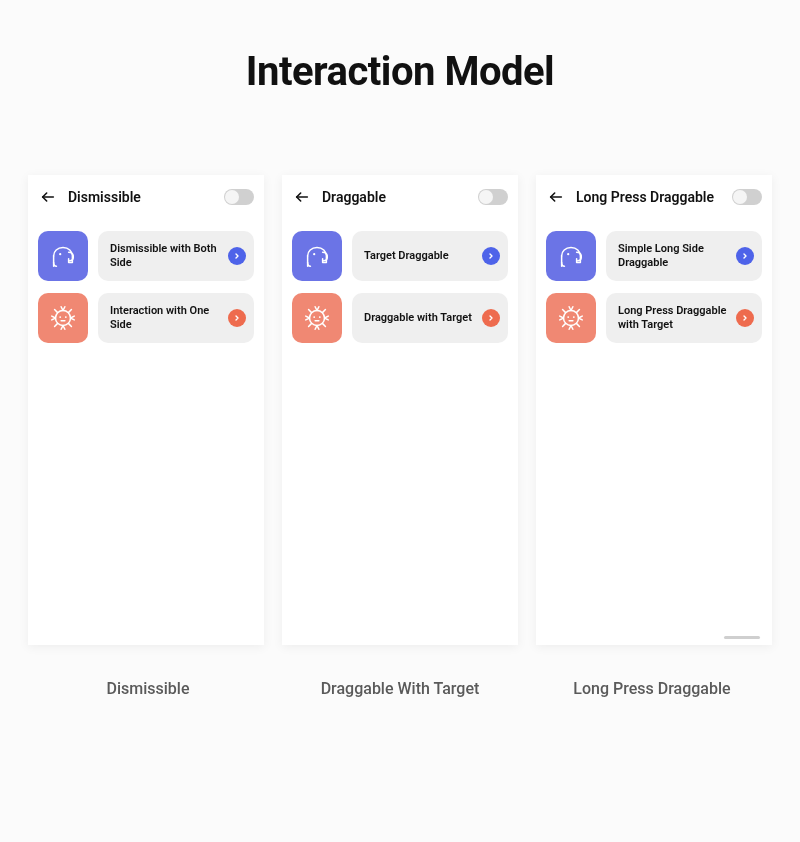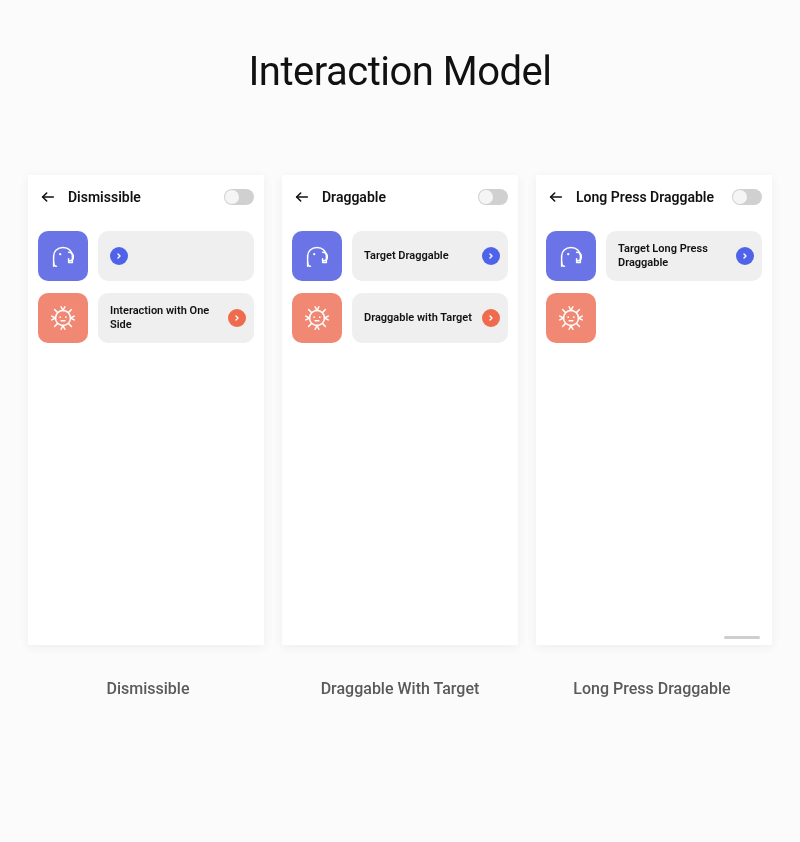--- a/index.html
+++ b/index.html
@@ -7,21 +7,21 @@
   body {
     background: #fbfbfb;
     font-family: -apple-system, BlinkMacSystemFont, "Segoe UI", Roboto, Helvetica, Arial, sans-serif;
     color: #111;
     overflow: hidden;
   }
 
   .page-title {
     text-align: center;
     font-size: 40px;
-    font-weight: 400;
+    font-weight: 700;
     color: #111;
     margin-top: 48px;
     letter-spacing: -0.5px;
   }
 
   .panes {
     display: flex;
     justify-content: space-between;
     margin-top: 80px;
     padding: 0 28px;
@@ -193,20 +193,21 @@
         <div class="tile indigo">
           <svg width="30" height="30" viewBox="0 0 32 32" fill="none" stroke="#ffffff" stroke-width="1.6" stroke-linecap="round" stroke-linejoin="round">
             <path d="M6 16c0-5 4-9 10-9s10 4 10 9v7h-4v-4"></path>
             <path d="M6 16v11"></path>
             <path d="M6 23c0 2 1 4 3 4"></path>
             <circle cx="13" cy="14" r="1.2" fill="#ffffff" stroke="none"></circle>
             <path d="M22 12c3 0 5 2 5 5s-2 4-4 4"></path>
           </svg>
         </div>
         <div class="card">
+          <div class="card-label">Dismissible with Both Side</div>
           <div class="chev blue">
             <svg width="8" height="8" viewBox="0 0 24 24" fill="none" stroke="currentColor" stroke-width="4" stroke-linecap="round" stroke-linejoin="round">
                 <polyline points="9 6 15 12 9 18"></polyline>
               </svg>
           </div>
         </div>
       </div>
 
       <div class="row">
         <div class="tile coral">
@@ -303,38 +304,46 @@
         <div class="tile indigo">
           <svg width="30" height="30" viewBox="0 0 32 32" fill="none" stroke="#ffffff" stroke-width="1.6" stroke-linecap="round" stroke-linejoin="round">
             <path d="M6 16c0-5 4-9 10-9s10 4 10 9v7h-4v-4"></path>
             <path d="M6 16v11"></path>
             <path d="M6 23c0 2 1 4 3 4"></path>
             <circle cx="13" cy="14" r="1.2" fill="#ffffff" stroke="none"></circle>
             <path d="M22 12c3 0 5 2 5 5s-2 4-4 4"></path>
           </svg>
         </div>
         <div class="card">
-          <div class="card-label">Target Long Press Draggable</div>
+          <div class="card-label">Simple Long Side Draggable</div>
           <div class="chev blue">
             <svg width="8" height="8" viewBox="0 0 24 24" fill="none" stroke="currentColor" stroke-width="4" stroke-linecap="round" stroke-linejoin="round">
                 <polyline points="9 6 15 12 9 18"></polyline>
               </svg>
           </div>
         </div>
       </div>
       <div class="row">
         <div class="tile coral">
           <svg width="30" height="30" viewBox="0 0 32 32" fill="none" stroke="#ffffff" stroke-width="1.6" stroke-linecap="round" stroke-linejoin="round">
             <circle cx="16" cy="16" r="8"></circle>
             <path d="M16 8l-2-4M16 8l2-4M8 16l-4-2M8 16l-4 2M24 16l4-2M24 16l4 2M16 24l-2 4M16 24l2 4M10 10l-3-3M22 10l3-3M10 22l-3 3M22 22l3 3"></path>
             <circle cx="13" cy="15" r="1" fill="#ffffff" stroke="none"></circle>
             <circle cx="19" cy="15" r="1" fill="#ffffff" stroke="none"></circle>
             <path d="M14 19h4"></path>
           </svg>
         </div>
+        <div class="card">
+          <div class="card-label">Long Press Draggable with Target</div>
+          <div class="chev orange">
+            <svg width="8" height="8" viewBox="0 0 24 24" fill="none" stroke="currentColor" stroke-width="4" stroke-linecap="round" stroke-linejoin="round">
+                <polyline points="9 6 15 12 9 18"></polyline>
+              </svg>
+          </div>
+        </div>
       </div>
     </div>
     <div class="home-indicator"></div>
   </div>
 
 </div>
 
 <div class="captions">
   <div class="caption">Dismissible</div>
   <div class="caption">Draggable With Target</div>

